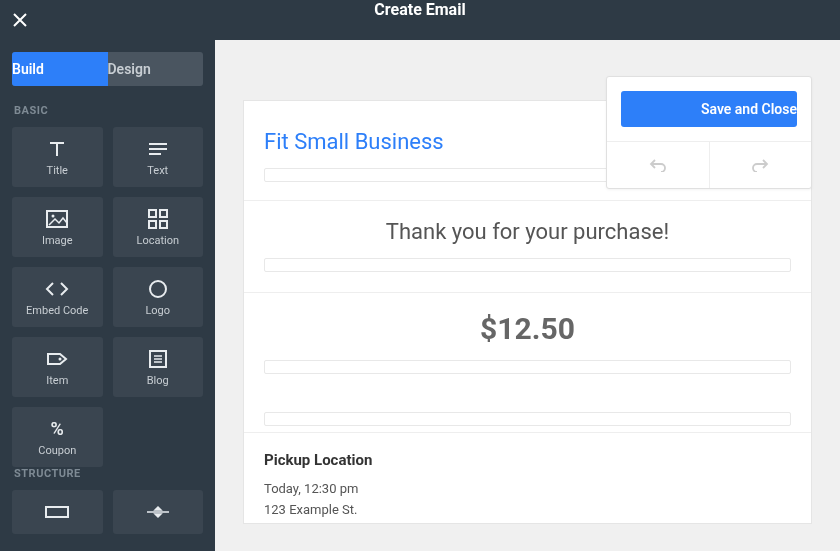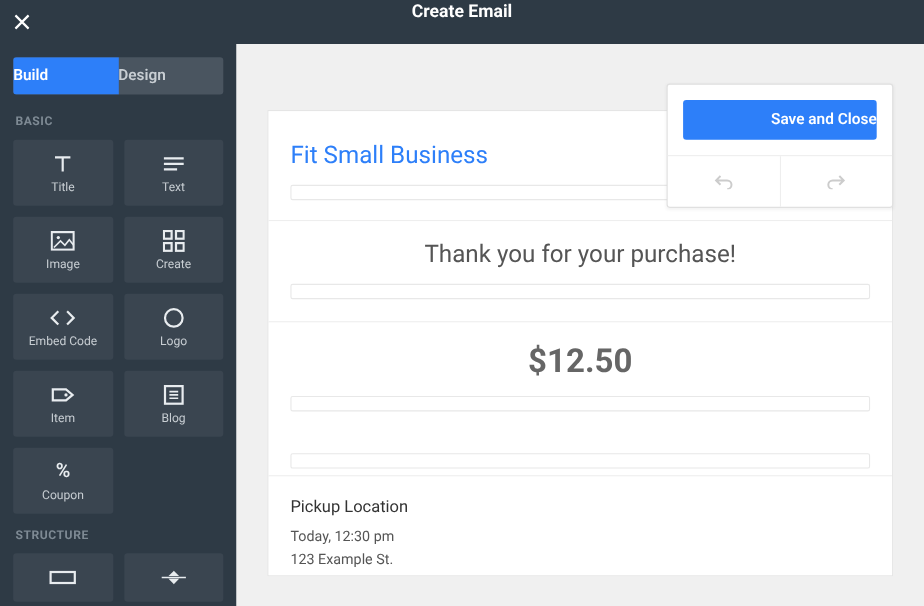--- a/index.html
+++ b/index.html
@@ -20,21 +20,21 @@
 .canvas{flex:1;background:#f0f0f0;position:relative;overflow:hidden}
 .email{background:#fff;margin:60px 28px 0 28px;border:1px solid #e5e5e5}
 .brand-row{padding:28px 20px 8px 20px}
 .brand{color:#2d7ff9;font-size:22px;font-weight:400}
 .ph-line{height:14px;border:1px solid #e8e8e8;margin:6px 20px;border-radius:2px}
 .section{border-top:1px solid #eee;padding:18px 0 14px 0;text-align:center}
 .thanks{font-size:22px;color:#555;font-weight:400;margin-bottom:10px}
 .subhead{font-size:14px;color:#666}
 .amount{font-size:30px;font-weight:700;color:#666}
 .pickup{text-align:left;padding:18px 20px 0 20px;border-top:1px solid #eee}
-.pickup-title{font-weight:400;font-size:15px;color:#333;margin-bottom:12px}
+.pickup-title{font-weight:700;font-size:15px;color:#333;margin-bottom:12px}
 .pickup-line{font-size:13px;color:#555;margin-bottom:6px}
 .floater{position:absolute;top:36px;right:28px;width:206px;background:#fff;border:1px solid #e0e0e0;border-radius:3px;box-shadow:0 1px 3px rgba(0,0,0,0.05)}
 .save-btn{margin:14px;background:#2d7ff9;color:#fff;text-align:right;padding:10px 0;border-radius:3px;font-size:14px;font-weight:600;cursor:pointer}
 .undo-row{display:flex;border-top:1px solid #eee}
 .undo-btn{flex:1;height:46px;display:flex;align-items:center;justify-content:center;color:#ccc;cursor:pointer}
 .undo-btn+.undo-btn{border-left:1px solid #eee}
 </style>
 </head>
 <body>
 
@@ -83,21 +83,21 @@
       </div>
       <div class="tile">
         <div class="tile-icon">
             <svg width="20" height="20" viewBox="0 0 20 20">
               <rect x="1" y="1" width="7" height="7" fill="none" stroke="#e8ecef" stroke-width="2"></rect>
               <rect x="12" y="1" width="7" height="7" fill="none" stroke="#e8ecef" stroke-width="2"></rect>
               <rect x="1" y="12" width="7" height="7" fill="none" stroke="#e8ecef" stroke-width="2"></rect>
               <rect x="12" y="12" width="7" height="7" fill="none" stroke="#e8ecef" stroke-width="2"></rect>
             </svg>
           </div>
-        <div class="tile-label">Create</div>
+        <div class="tile-label">Location</div>
       </div>
       <div class="tile">
         <div class="tile-icon">
             <svg width="24" height="16" viewBox="0 0 24 16">
               <path d="M8 2 L2 8 L8 14 M16 2 L22 8 L16 14" fill="none" stroke="#e8ecef" stroke-width="2"></path>
             </svg>
           </div>
         <div class="tile-label">Embed Code</div>
       </div>
       <div class="tile">
@@ -124,21 +124,21 @@
               <path d="M6 7 H14 M6 10 H14 M6 13 H14" stroke="#e8ecef" stroke-width="1.5"></path>
             </svg>
           </div>
         <div class="tile-label">Blog</div>
       </div>
       <div class="tile">
         <div class="tile-icon" style="font-size:18px;font-weight:600">%</div>
         <div class="tile-label">Coupon</div>
       </div>
     </div>
-    <div class="section-label" style="margin-top:13px">STRUCTURE</div>
+    <div class="section-label" style="margin-top:0">STRUCTURE</div>
     <div class="grid">
       <div class="tile" style="height:44px">
         <div class="tile-icon">
             <svg width="26" height="14" viewBox="0 0 26 14">
               <rect x="2" y="2" width="22" height="10" fill="none" stroke="#e8ecef" stroke-width="2"></rect>
             </svg>
           </div>
       </div>
       <div class="tile" style="height:44px">
         <div class="tile-icon">

